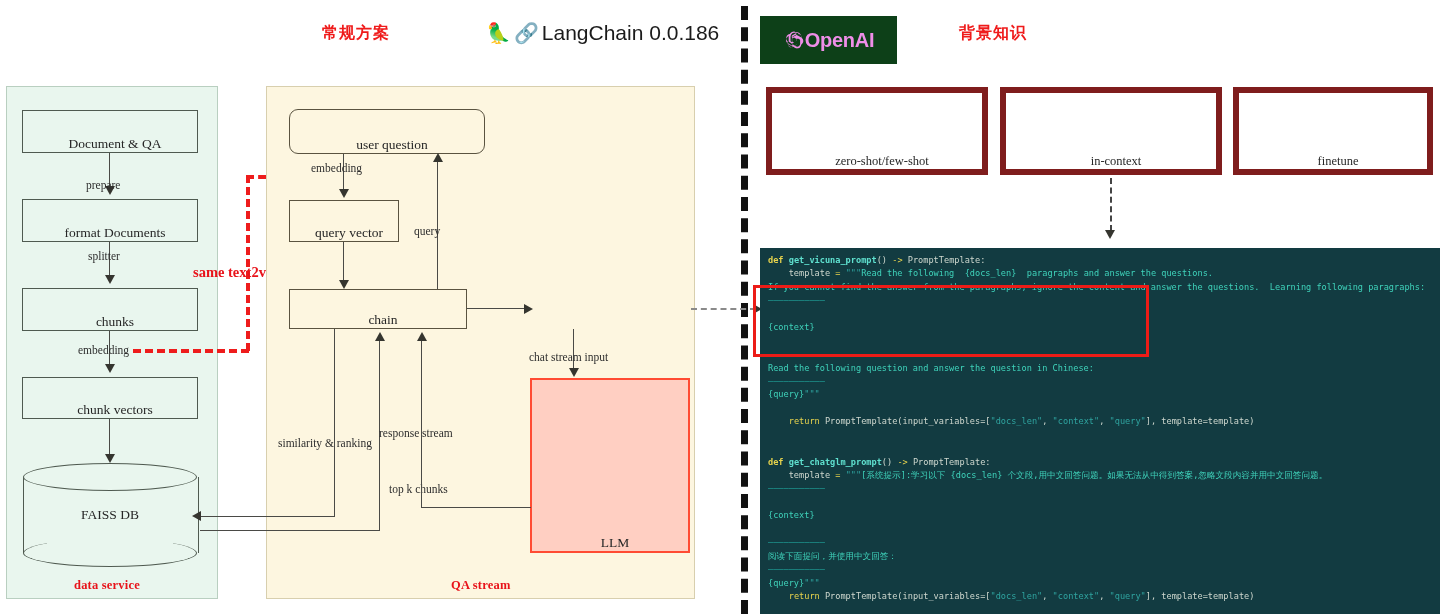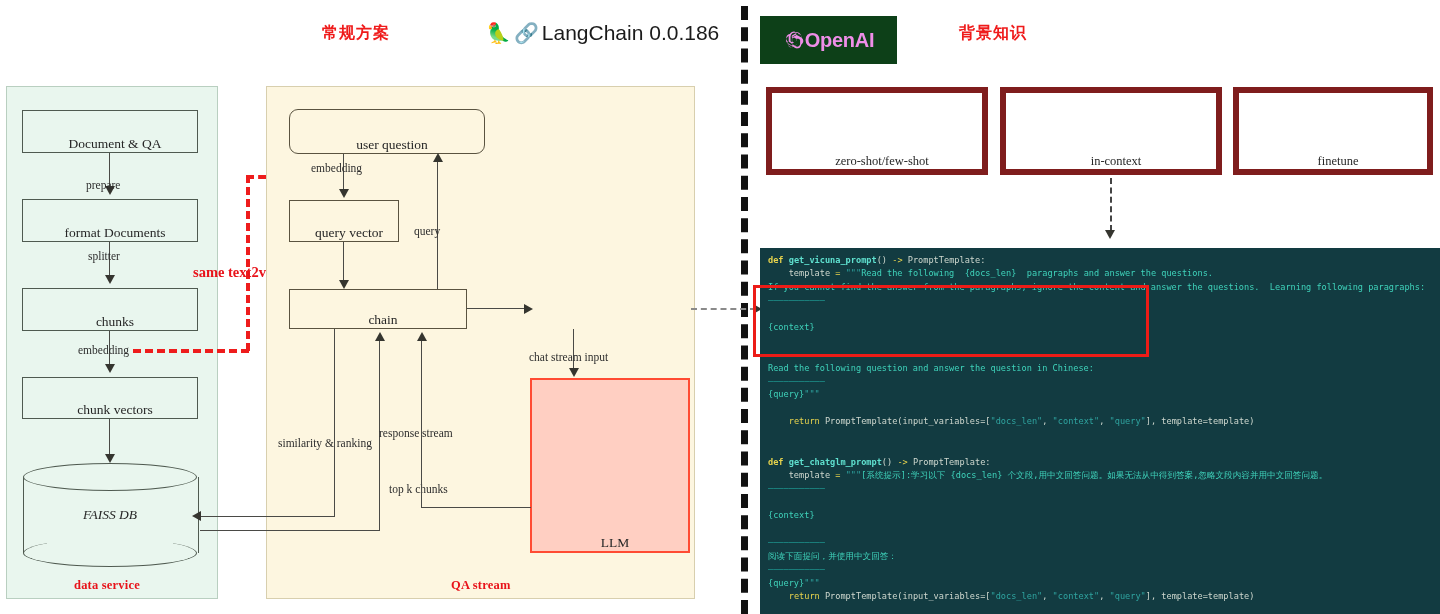--- a/index.html
+++ b/index.html
@@ -24,21 +24,21 @@
   .node{position:absolute;box-sizing:border-box;display:flex;align-items:flex-end;
      justify-content:center;text-align:center;font-size:13.5px;color:#262626;
      font-family:"Liberation Serif",serif;padding-left:10px;}
   .node-green{background:#e9f6ee;border:1px solid #4f5a50;}
   .node-cream{background:#fdf6e0;border:1px solid #5a5340;}
   .node-round{border-radius:9px;}
   .node-white{background:#ffffff;border:6px solid #7f1d1d;}
   .node-llm{background:#ffcfc2;border:2px solid #ff4b33;}
 
   
-  .cyl{position:absolute;font-style:italic;}
+  .cyl{position:absolute;}
   .cyl .body{position:absolute;left:0;top:14px;width:100%;height:calc(100% - 28px);
      background:#e9f6ee;border-left:1px solid #4f5a50;border-right:1px solid #4f5a50;}
   .cyl .top,.cyl .bot{position:absolute;left:0;width:100%;height:28px;box-sizing:border-box;
      border:1px solid #4f5a50;border-radius:50%;background:#e9f6ee;}
   .cyl .bot{bottom:0;background:transparent;border-top:none;}
   .cyl .cap-line{position:absolute;left:0;top:0;width:100%;height:28px;box-sizing:border-box;
      border:1px solid #4f5a50;border-radius:50%;background:#e9f6ee;}
   .cyl .lbl{position:absolute;left:0;top:0;width:100%;height:100%;
      display:flex;align-items:center;justify-content:center;font-size:13.5px;color:#262626;}
 

